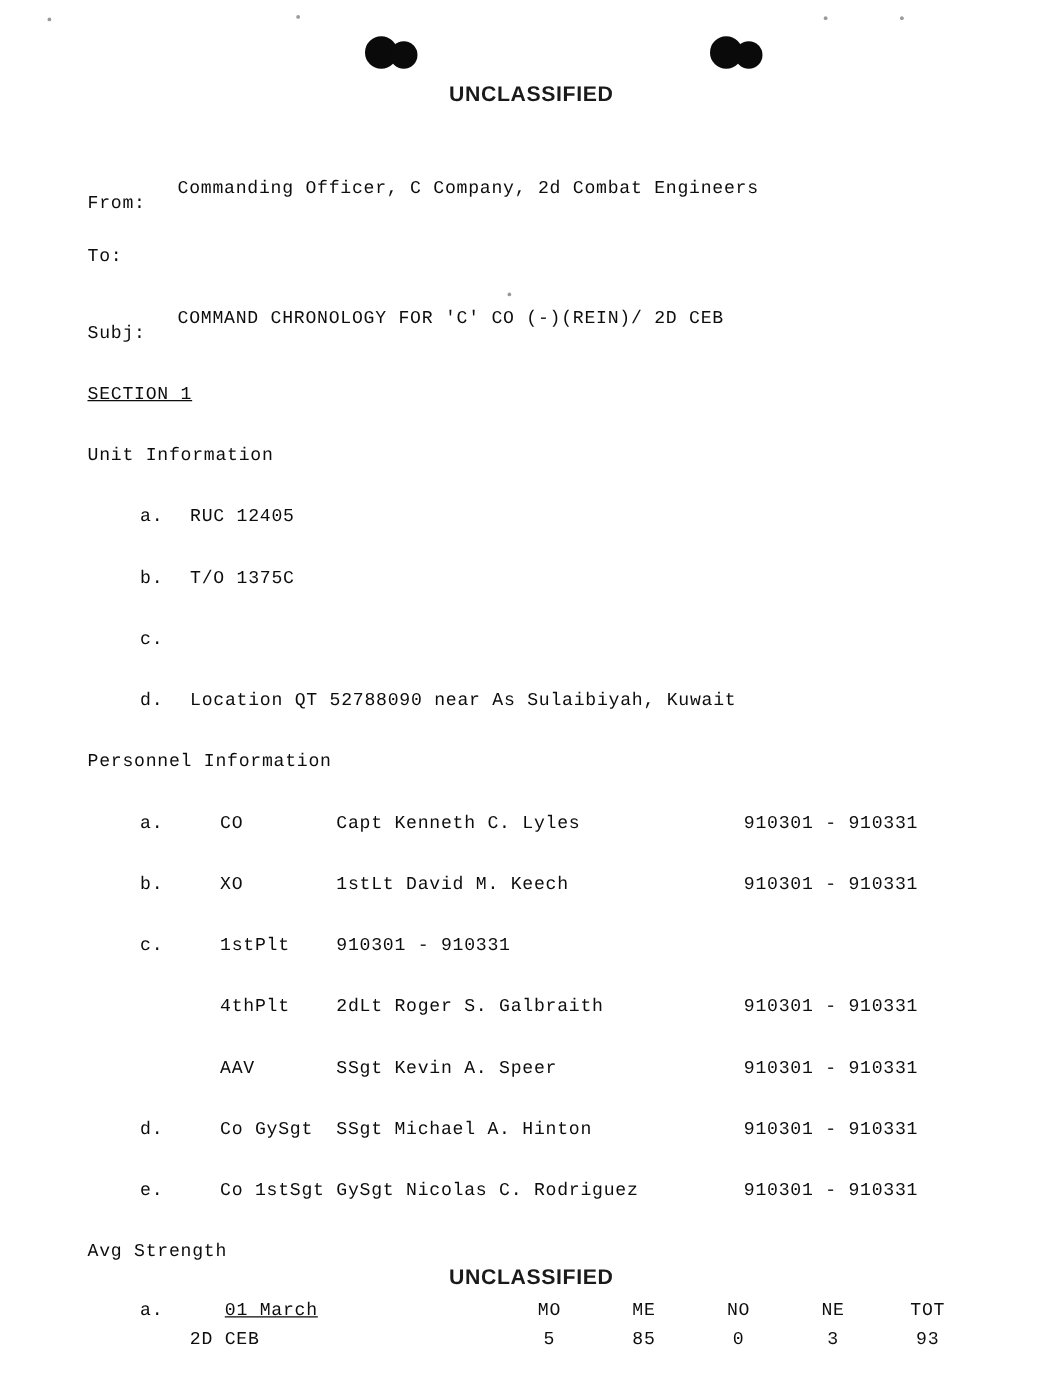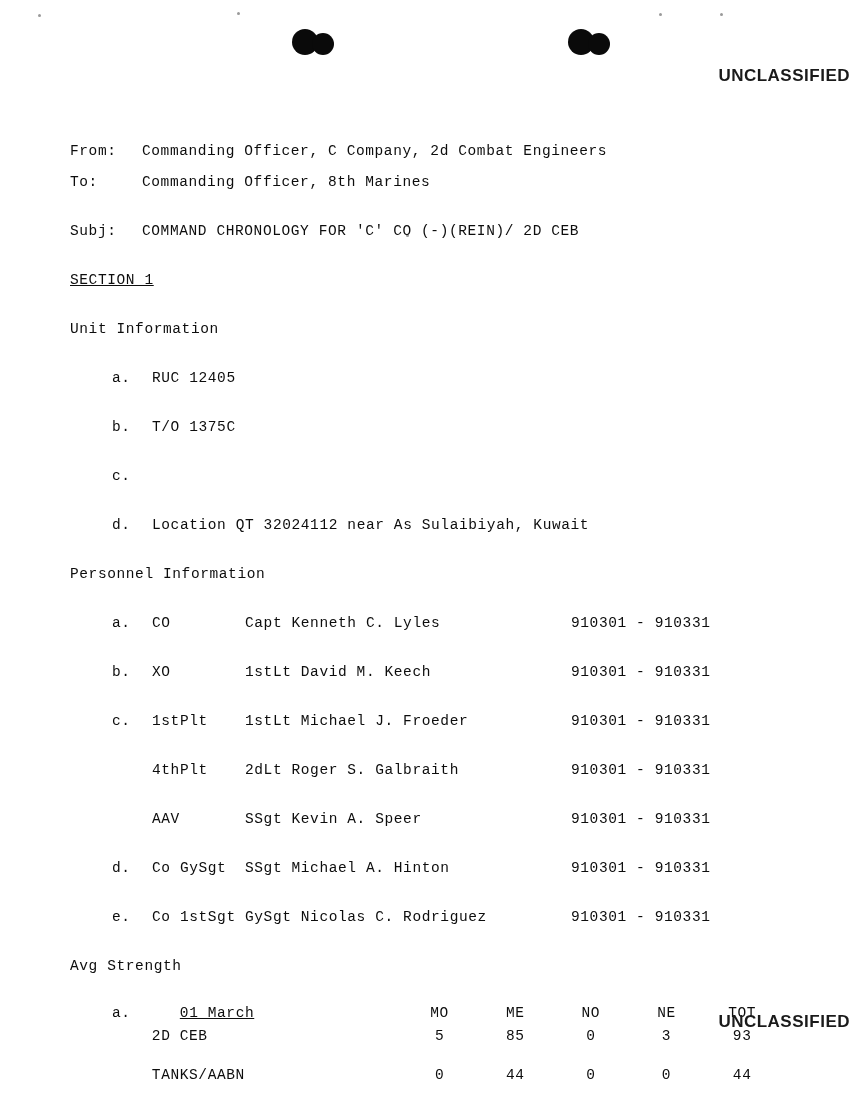--- a/index.html
+++ b/index.html
@@ -36,21 +36,21 @@
     position: absolute;
     background: #9a9a9a;
     width: 3px;
     height: 3px;
     border-radius: 50%;
   }
   
   .banner {
     position: absolute;
     width: 100%;
-    text-align: right;
+    text-align: center;
     font-family: "Liberation Sans", sans-serif;
     font-size: 17px;
     font-weight: bold;
     letter-spacing: 0.5px;
     color: #1a1a1a;
   }
   .banner-top { top: 66px; }
   .banner-bottom { top: 1012px; }
 
   
@@ -61,36 +61,36 @@
     width: 710px;
     font-size: 14.5px;
     line-height: 31px;
     letter-spacing: 0.6px;
     color: #0d0d0d;
   }
   .row {
     display: flex;
     white-space: pre;
   }
-  .lbl-from { width: 72px; }
+  .lbl-from { width: 72px; margin-top: 12px; }
   .blockgap { height: 18px; }
   .u { text-decoration: underline; }
   .itm {
     display: flex;
     white-space: pre;
     padding-left: 42px;
   }
   .itm .mark { width: 40px; }
   .pers {
     display: flex;
     white-space: pre;
     padding-left: 42px;
   }
   .pers .mark { width: 40px; }
-  .pers .role { width: 93px; }
+  .pers .role { width: 93px; margin-left: 24px; }
   .pers .name { width: 326px; }
   .pers .dates { white-space: pre; text-align: right; }
 
   
   .tbl {
     padding-left: 42px;
     margin-top: 2px;
   }
   .trow {
     display: flex;
@@ -124,21 +124,21 @@
 
   <div class="banner banner-top">UNCLASSIFIED</div>
 
   <div class="doc">
 
     <div class="row">
       <span class="lbl-from">From:</span><span>Commanding Officer, C Company, 2d Combat Engineers</span>
     </div>
 
     <div class="row">
-      <span class="lbl-from">To:</span><span>Commanding Officer, 8th Marines</span>
+      <span class="lbl-from">To:</span>
     </div>
 
     <div class="blockgap"></div>
 
     <div class="row">
       <span class="lbl-from">Subj:</span><span>COMMAND CHRONOLOGY FOR 'C' CO (-)(REIN)/ 2D CEB</span>
     </div>
 
     <div class="blockgap"></div>
 
@@ -160,41 +160,41 @@
     <div class="blockgap"></div>
     <div class="itm">
       <span class="mark">b.</span><span>T/O 1375C</span>
     </div>
     <div class="blockgap"></div>
     <div class="itm">
       <span class="mark">c.</span>
     </div>
     <div class="blockgap"></div>
     <div class="itm">
-      <span class="mark">d.</span><span>Location QT 32024112 near As Sulaibiyah, Kuwait</span>
+      <span class="mark">d.</span><span>Location QT 52788090 near As Sulaibiyah, Kuwait</span>
     </div>
 
     <div class="blockgap"></div>
 
     <div class="row">
       <span>Personnel Information</span>
     </div>
 
     <div class="blockgap"></div>
 
     <div class="pers">
       <span class="mark">a.</span><span class="role">CO</span><span class="name">Capt Kenneth C. Lyles</span><span class="dates">910301 - 910331</span>
     </div>
     <div class="blockgap"></div>
     <div class="pers">
       <span class="mark">b.</span><span class="role">XO</span><span class="name">1stLt David M. Keech</span><span class="dates">910301 - 910331</span>
     </div>
     <div class="blockgap"></div>
     <div class="pers">
-      <span class="mark">c.</span><span class="role">1stPlt</span><span class="name">1stLt Michael J. Froeder</span><span class="dates">910301 - 910331</span>
+      <span class="mark">c.</span><span class="role">1stPlt</span><span class="dates">910301 - 910331</span>
     </div>
     <div class="blockgap"></div>
     <div class="pers">
       <span class="mark"></span><span class="role">4thPlt</span><span class="name">2dLt Roger S. Galbraith</span><span class="dates">910301 - 910331</span>
     </div>
     <div class="blockgap"></div>
     <div class="pers">
       <span class="mark"></span><span class="role">AAV</span><span class="name">SSgt Kevin A. Speer</span><span class="dates">910301 - 910331</span>
     </div>
     <div class="blockgap"></div>

